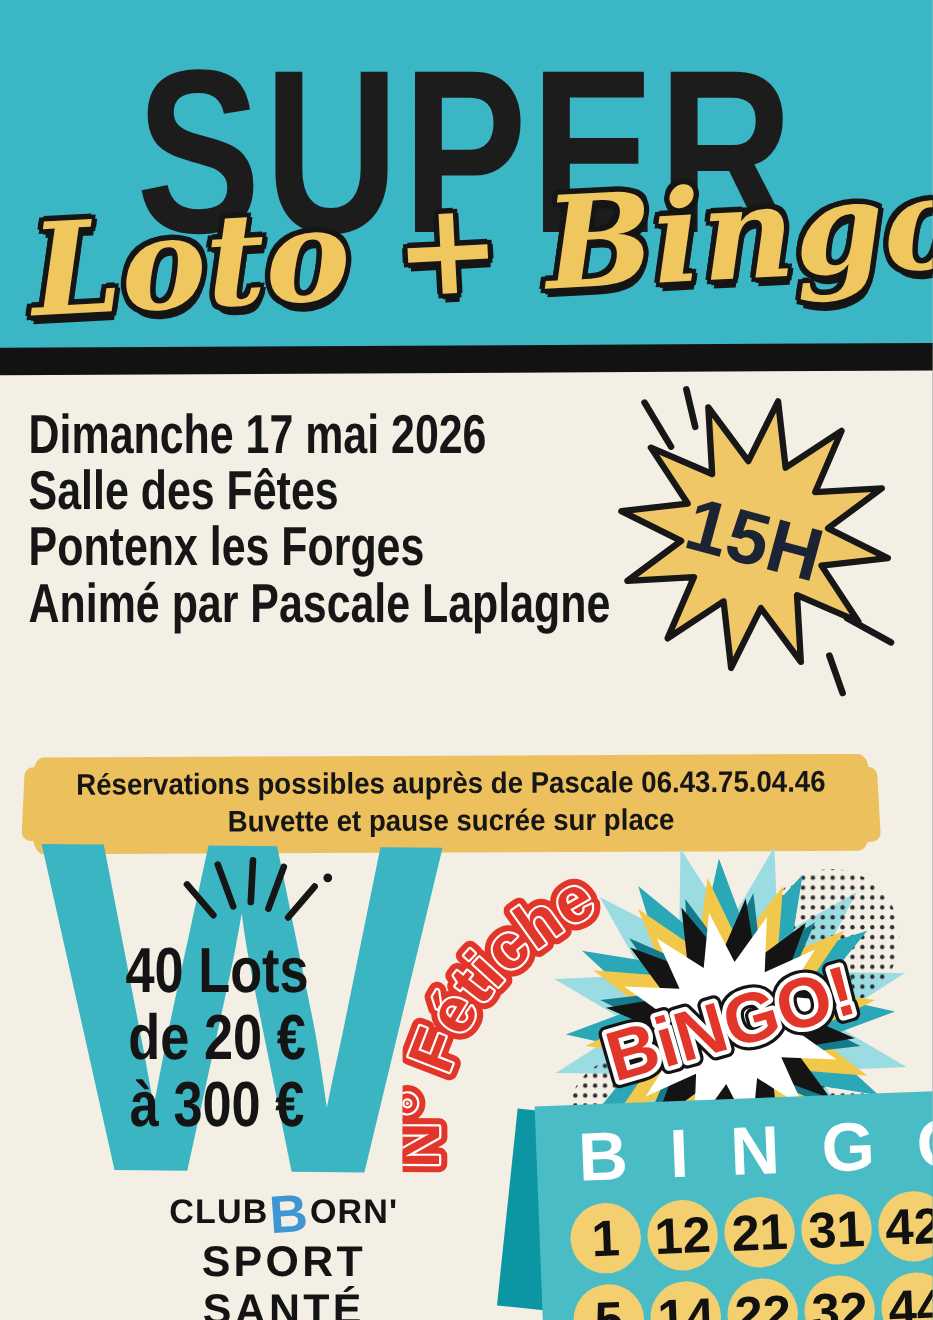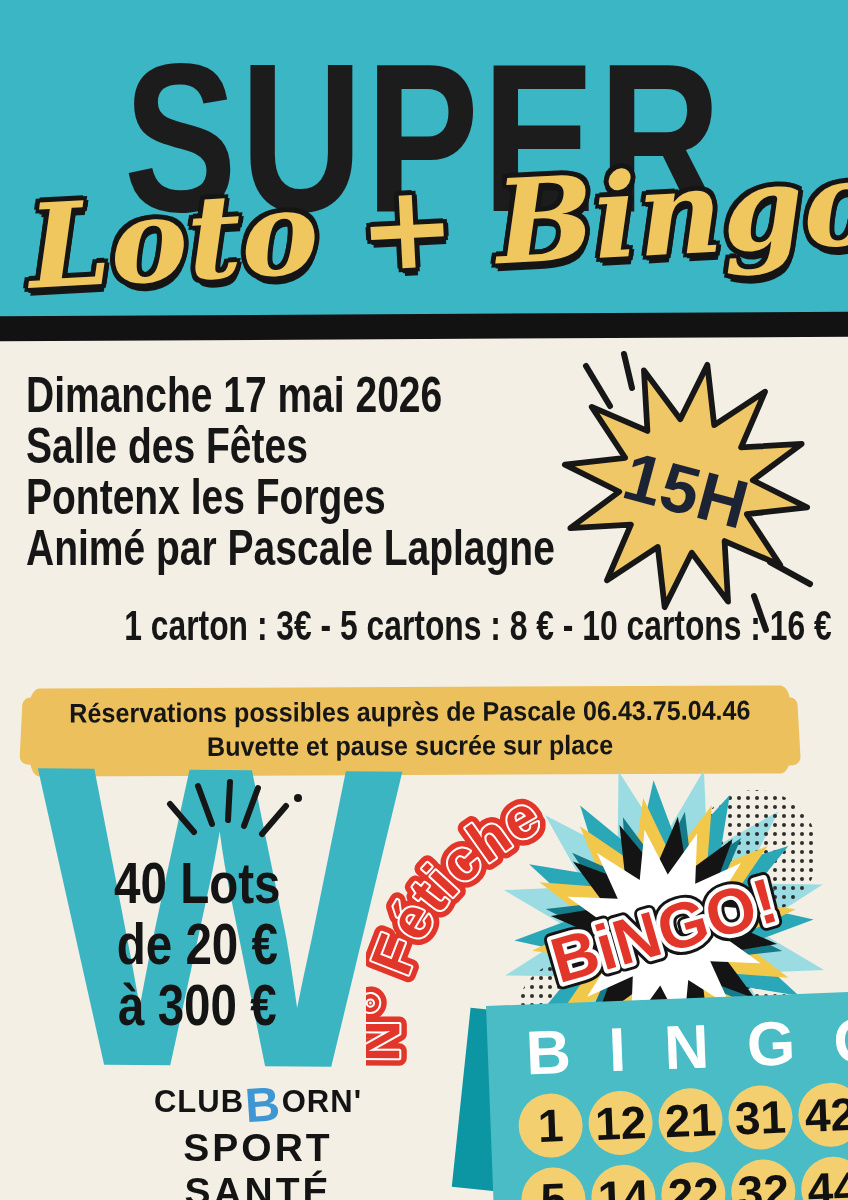--- a/index.html
+++ b/index.html
@@ -101,23 +101,20 @@
       <path d="M66,10 L74,44" fill="none"></path>
       <path d="M212,218 L252,240" fill="none"></path>
       <path d="M196,252 L208,286" fill="none"></path>
     </g>
     <g transform="translate(128,142) rotate(10) scale(0.82)">
       <use href="#star12" fill="#f0c766" stroke="#171717" stroke-width="7" stroke-linejoin="round"></use>
     </g>
     <text transform="translate(128,146) rotate(15)" text-anchor="middle" dy="0.35em" font-family="Liberation Sans, sans-serif" font-size="68" font-weight="bold" fill="#1c2335">15H</text>
   </svg>
 
-  <div class="price">
-    <span>1 carton : 3€ - 5 cartons : 8 € - 10 cartons : 16 €</span>
-  </div>
 
   <div class="banner">
     <div class="l">Réservations possibles auprès de Pascale 06.43.75.04.46</div>
     <div class="l">Buvette et pause sucrée sur place</div>
   </div>
 
   <div class="w-letter">W</div>
   <svg class="sparkle-lots" width="150" height="74" viewBox="0 0 150 74">
     <g stroke="#161616" stroke-width="6" stroke-linecap="round" fill="none">
       <path d="M18,28 L42,56"></path>

